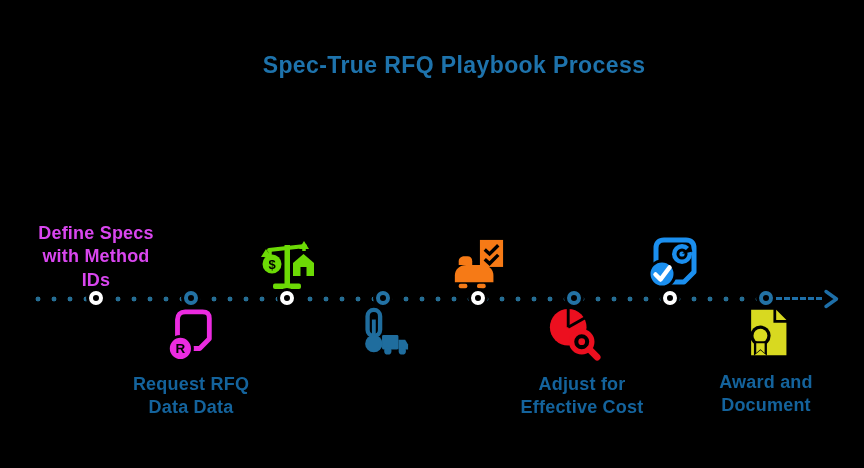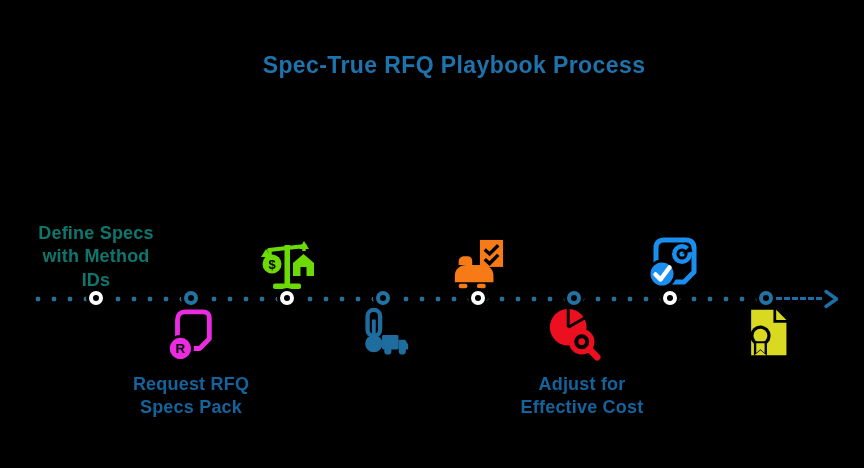--- a/index.html
+++ b/index.html
@@ -66,35 +66,35 @@
 <span class="node n1" style="border-color: rgb(255, 255, 255);"></span>
 <span class="node n2" style="border-color: rgb(35, 114, 164);"></span>
 <span class="node n3" style="border-color: rgb(255, 255, 255);"></span>
 <span class="node n4" style="border-color: rgb(35, 114, 164);"></span>
 <span class="node n5" style="border-color: rgb(255, 255, 255);"></span>
 <span class="node n6" style="border-color: rgb(35, 114, 164);"></span>
 <span class="node n7" style="border-color: rgb(255, 255, 255);"></span>
 <span class="node n8" style="border-color: rgb(35, 114, 164);"></span>
 
 <div class="step above s1" style="--accent: #F1C12E;">
-  <div class="step-label" style="color: #0f766e;">Define Specs
+  <div class="step-label" style="color: #d946ef;">Define Specs
 with Method
 IDs</div>
 </div>
 
 <div class="step below s2" style="--accent: #EB2BE0;">
   <span class="icon">
     <svg width="54" height="56" viewBox="0 0 56 58">
       <path d="M22 6 H40 C45 6 47 8 47 13 V34 L37 44 H24 C17 44 14 41 14 35 V14 C14 9 17 6 22 6 Z" fill="none" stroke="currentColor" stroke-width="5" stroke-linejoin="round"></path>
       <circle cx="17" cy="44" r="12.5" fill="currentColor" stroke="#000" stroke-width="3"></circle>
       <text x="17" y="49" text-anchor="middle" font-size="14" font-weight="bold" fill="#000">R</text>
     </svg>
   </span>
   <div class="step-label" style="color: rgb(20, 99, 156);">Request RFQ
-Specs Pack</div>
+Data Data</div>
 </div>
 
 <div class="step above s3" style="--accent: #6CDA05;">
   <span class="icon">
     <svg width="56" height="56" viewBox="0 0 56 56">
       <path d="M10 14 L46 10" stroke="currentColor" stroke-width="4" stroke-linecap="round"></path>
       <line x1="11" y1="14" x2="11" y2="19" stroke="currentColor" stroke-width="3.5"></line>
       <line x1="45" y1="10" x2="45" y2="15" stroke="currentColor" stroke-width="3.5"></line>
       <rect x="25.5" y="9" width="5.5" height="39" fill="currentColor"></rect>
       <rect x="14" y="47.5" width="28" height="5.5" rx="2" fill="currentColor"></rect>
@@ -169,13 +169,15 @@
   <span class="icon">
     <svg width="52" height="54" viewBox="0 0 56 58">
       <path d="M12 4 H36 V18 H50 V53 H12 Z" fill="currentColor"></path>
       <path d="M39 4 L50 15 H39 Z" fill="currentColor"></path>
       <circle cx="22" cy="32" r="11" fill="#000"></circle>
       <circle cx="22" cy="32" r="7.5" fill="currentColor"></circle>
       <path d="M15 38 H29 V53.5 L22 47.5 L15 53.5 Z" fill="#000"></path>
       <path d="M17.5 40 H26.5 V50.5 L22 46.5 L17.5 50.5 Z" fill="currentColor"></path>
     </svg>
   </span>
+  <div class="step-label" style="color: rgb(20, 99, 156);">Award and
+Document</div>
 </div>
 
 </body></html>

